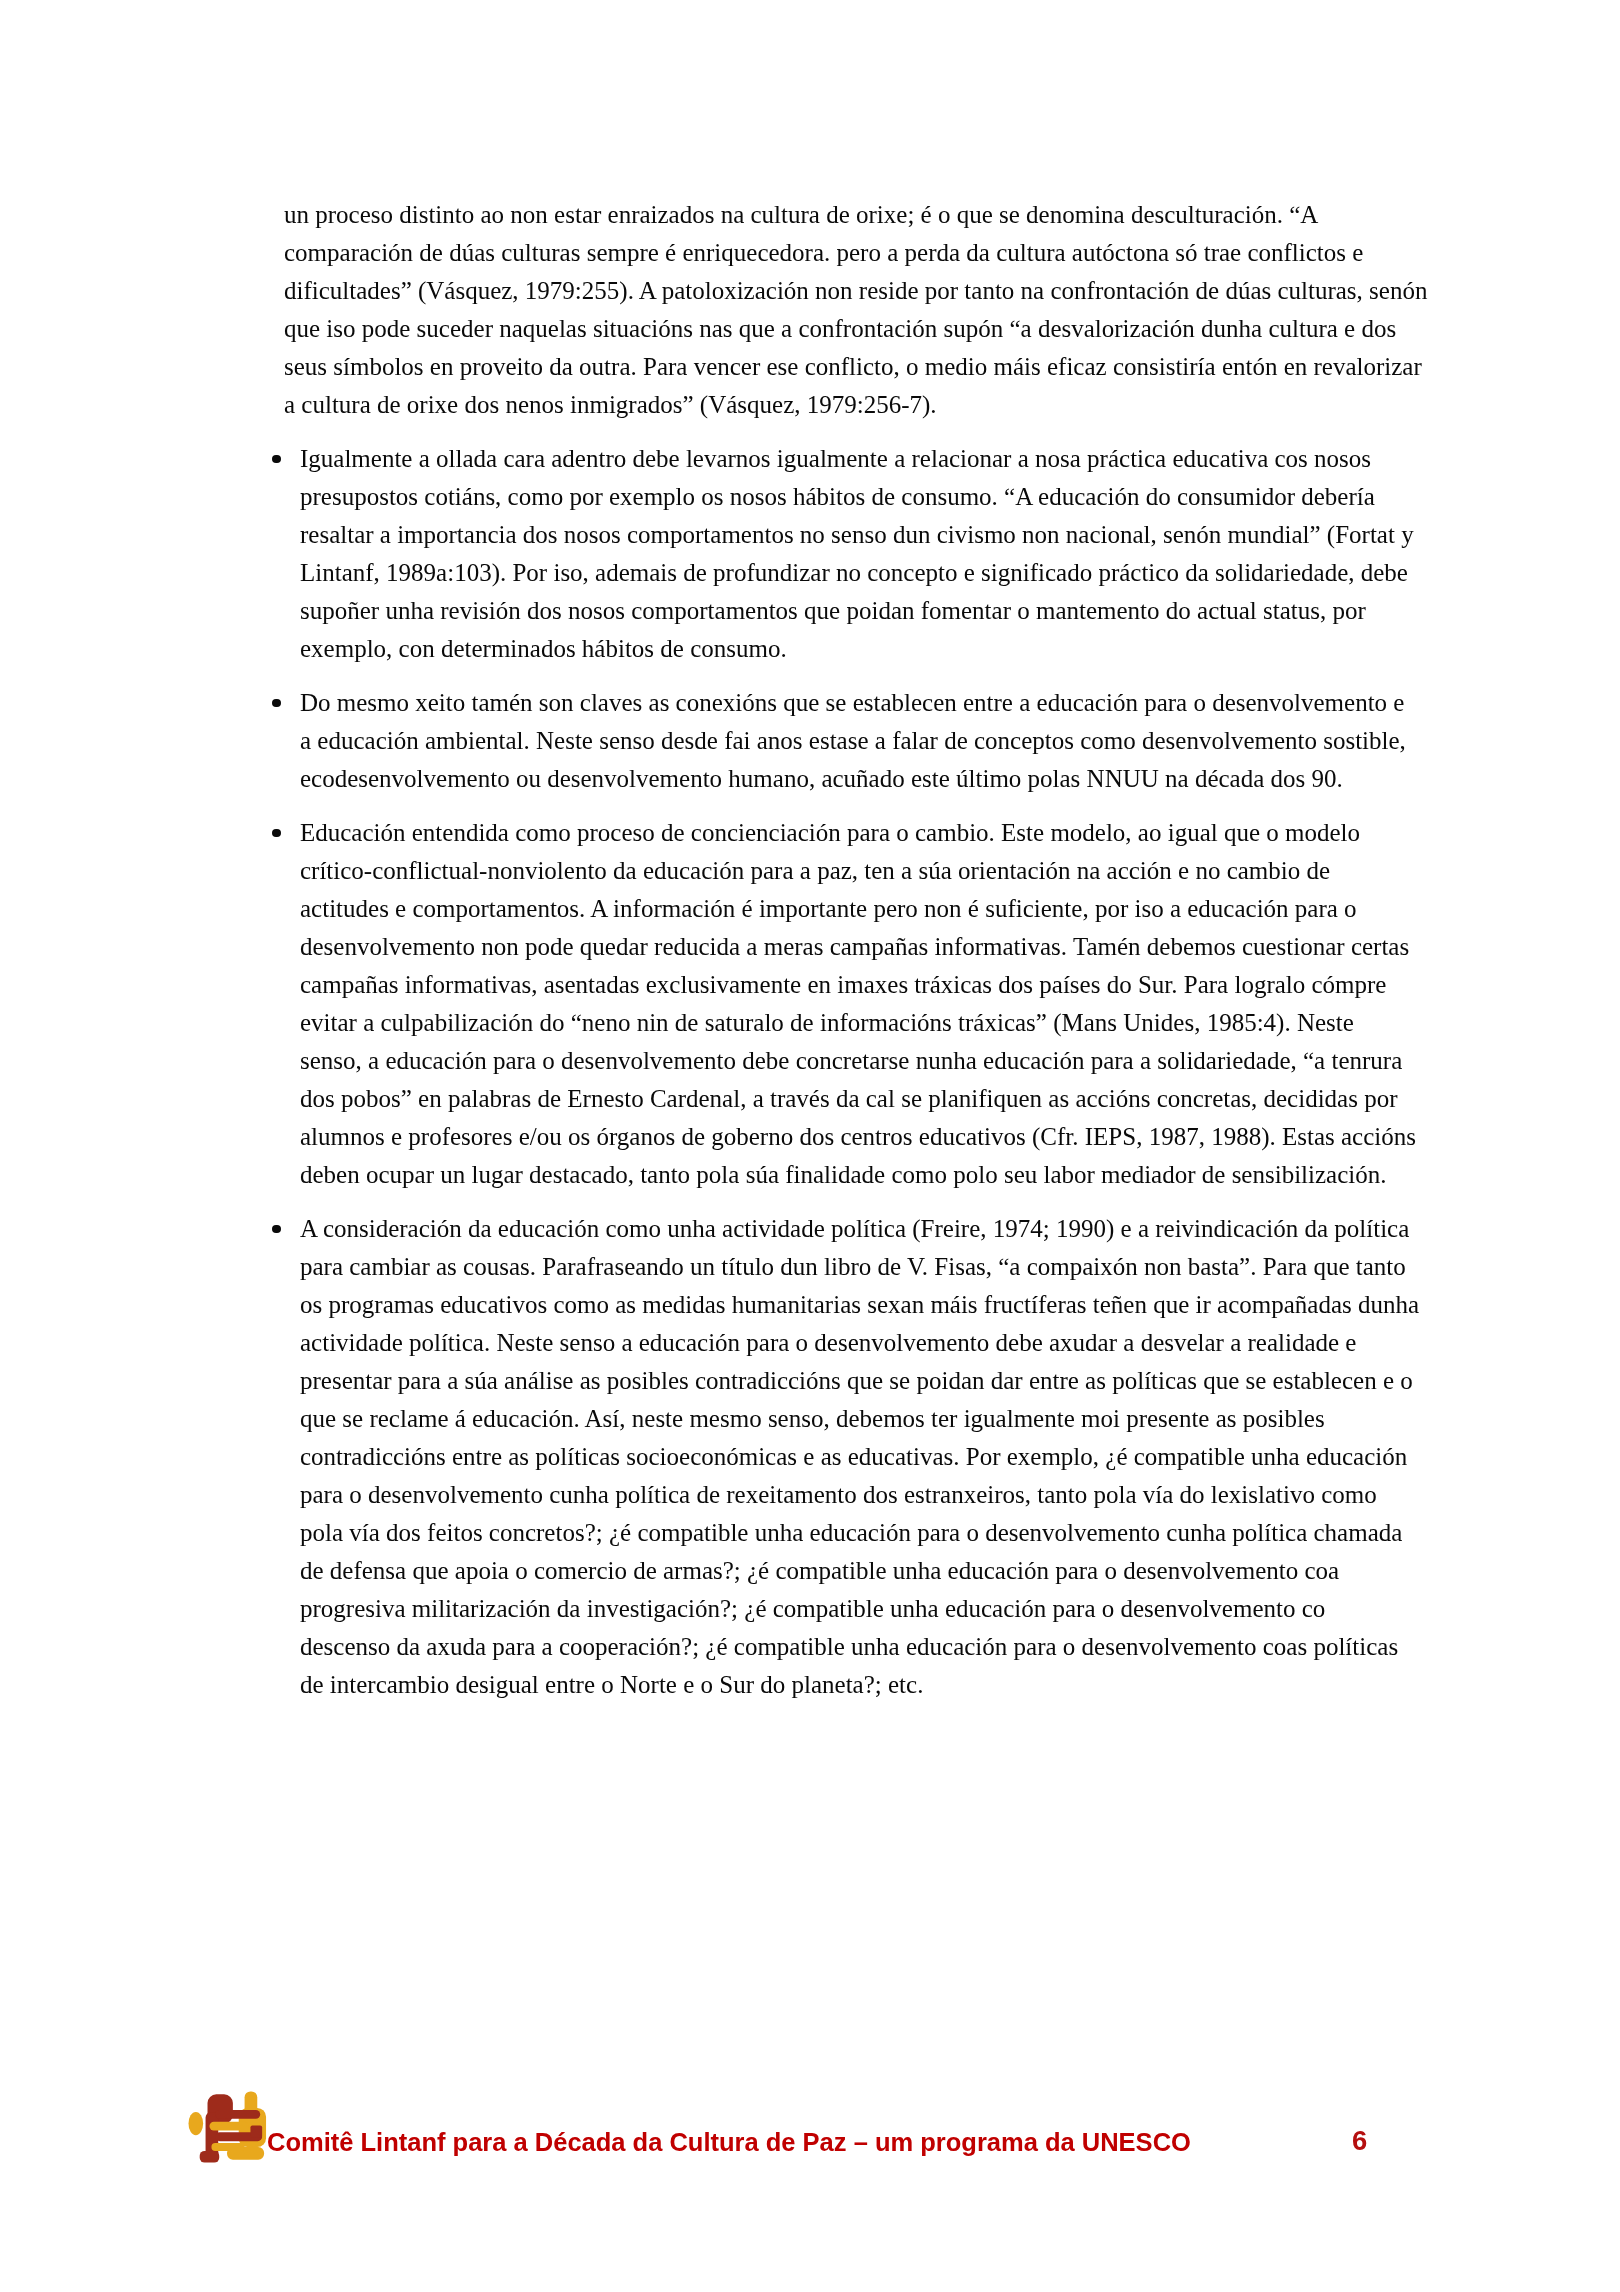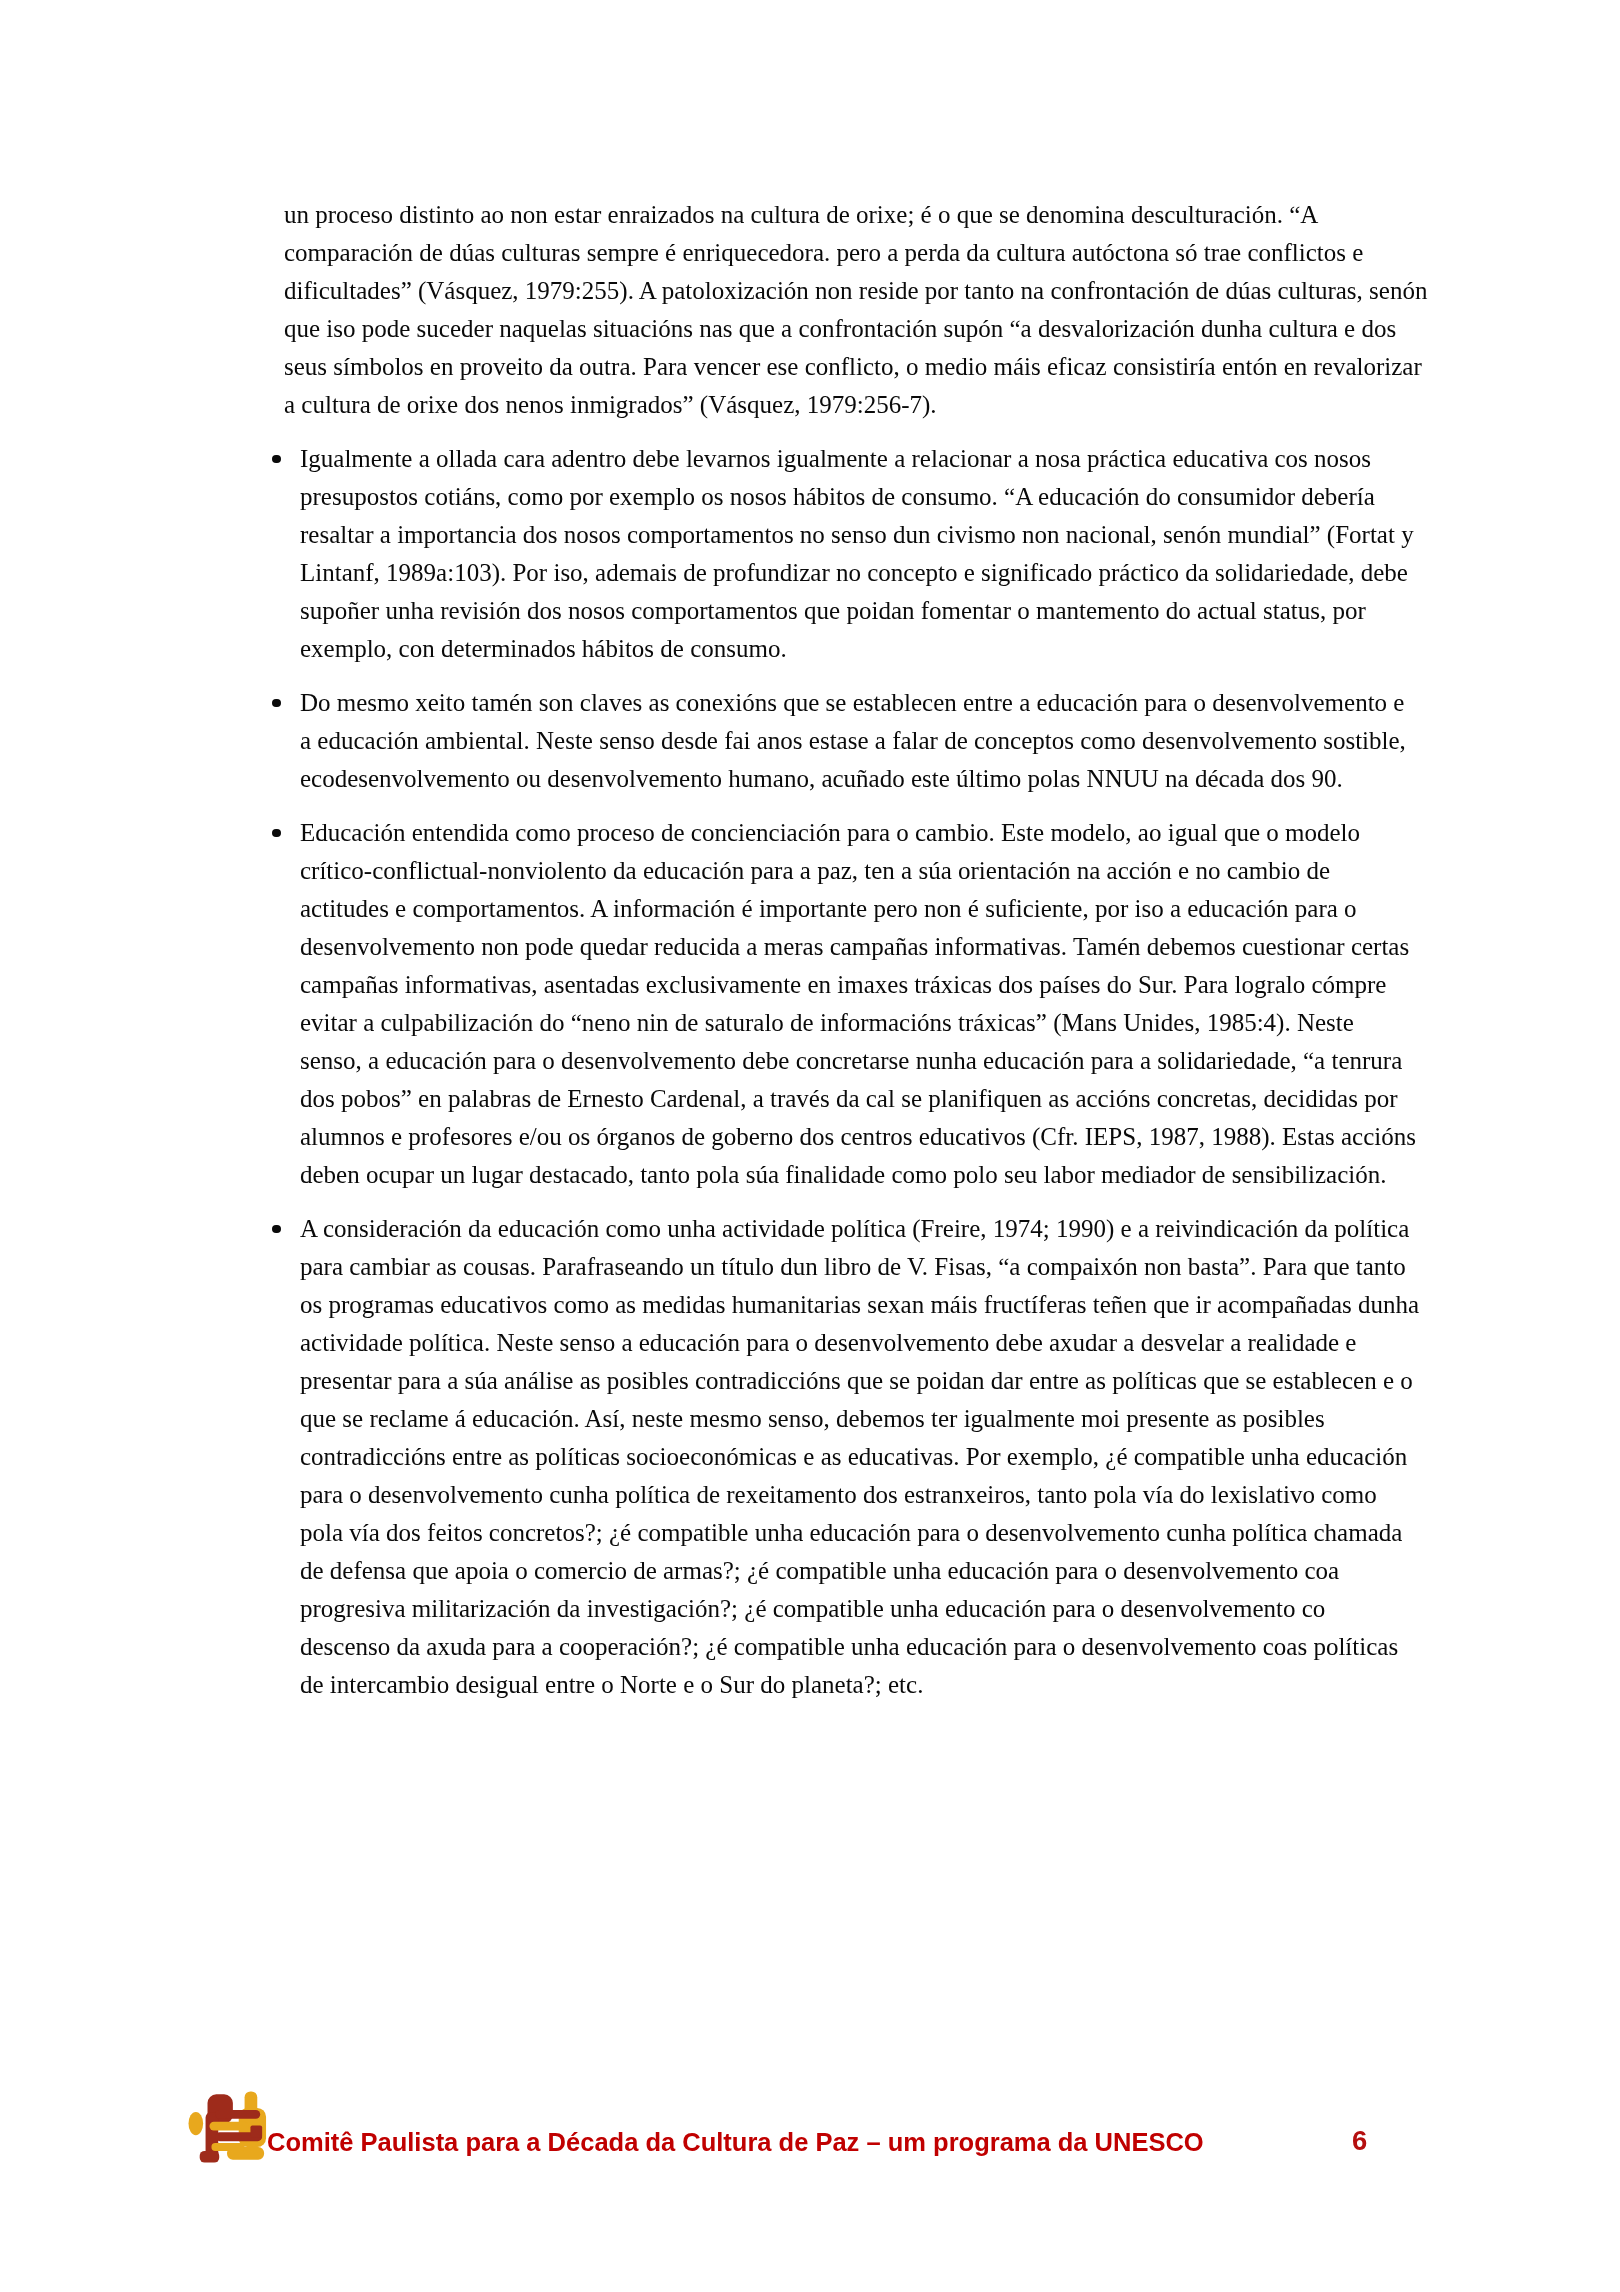--- a/index.html
+++ b/index.html
@@ -112,18 +112,18 @@
       <rect x="40" y="58" width="38" height="13" rx="6" fill="#e8a81d"></rect>
       <rect x="20" y="4" width="26" height="30" rx="9" fill="#9e2b1b"></rect>
       <rect x="18" y="22" width="13" height="48" rx="6" fill="#9e2b1b"></rect>
       <rect x="12" y="62" width="20" height="12" rx="5" fill="#9e2b1b"></rect>
       <rect x="28" y="20" width="46" height="9" rx="4.5" fill="#9e2b1b"></rect>
       <rect x="22" y="32" width="40" height="9" rx="4.5" fill="#e8a81d"></rect>
       <rect x="28" y="43" width="48" height="9" rx="4.5" fill="#9e2b1b"></rect>
       <rect x="24" y="54" width="34" height="8" rx="4" fill="#e8a81d"></rect>
       <rect x="64" y="36" width="12" height="12" rx="2" fill="#9e2b1b"></rect>
     </svg>
-    <div class="footer-text">Comitê Paulista para a Década da Cultura de Paz – um programa da UNESCO</div>
+    <div class="footer-text">Comitê Lintanf para a Década da Cultura de Paz – um programa da UNESCO</div>
     <div class="footer-page-number">6</div>
   </div>
 
 </div>
 
 
 </body></html>

